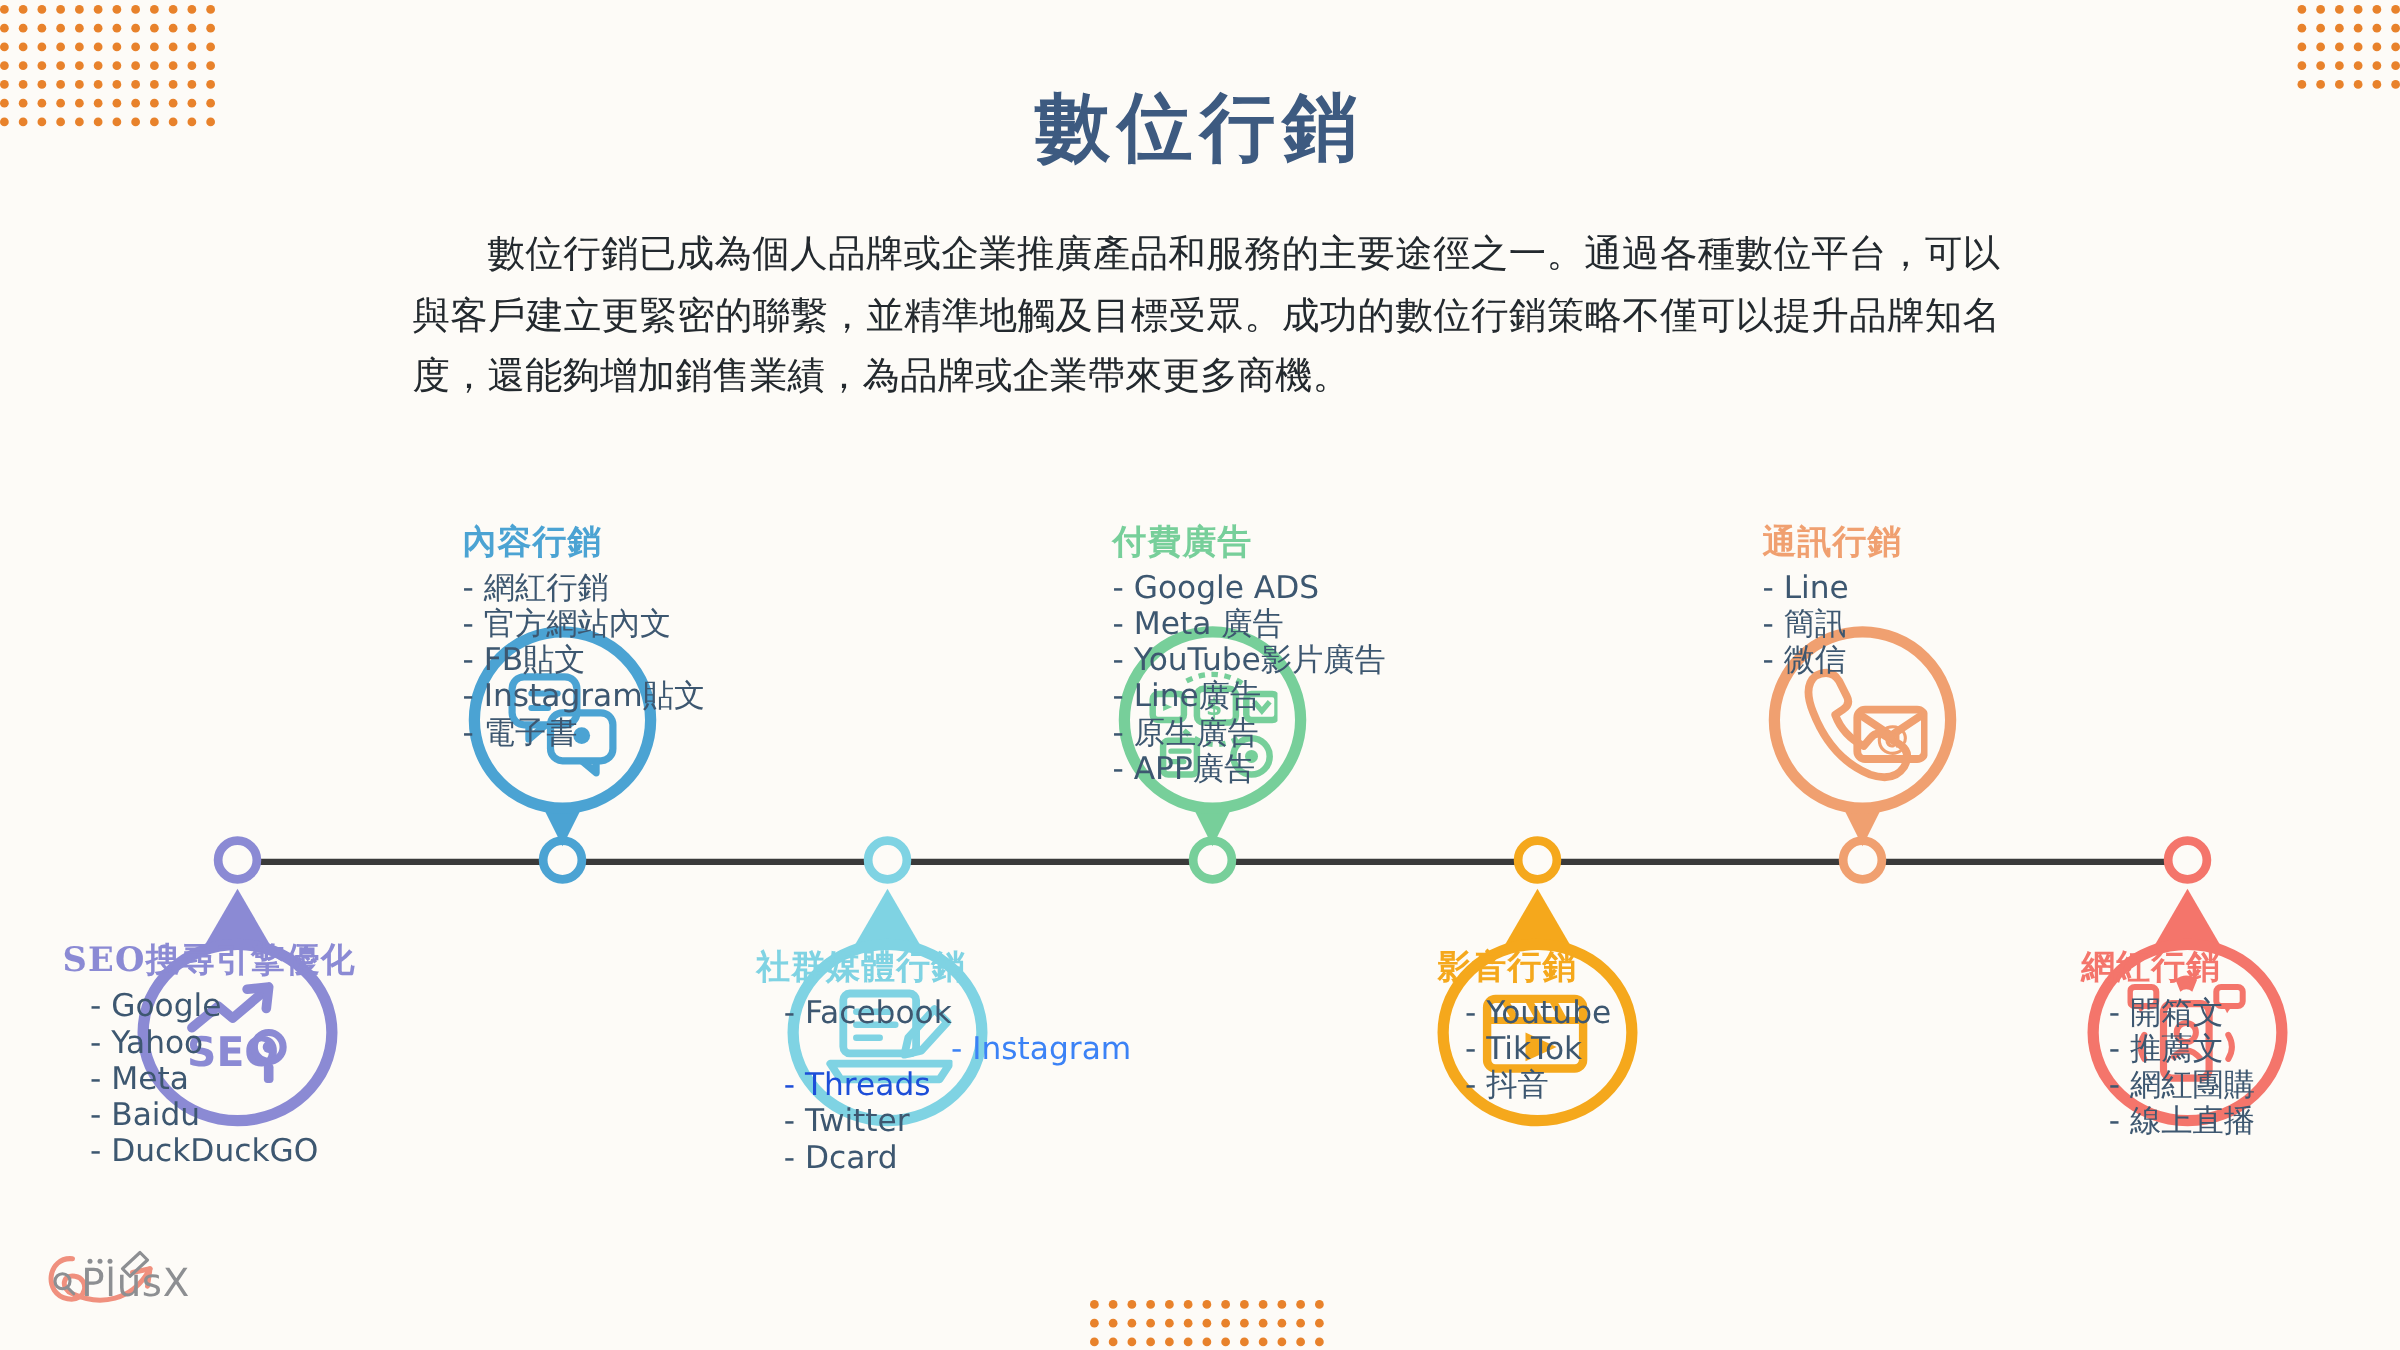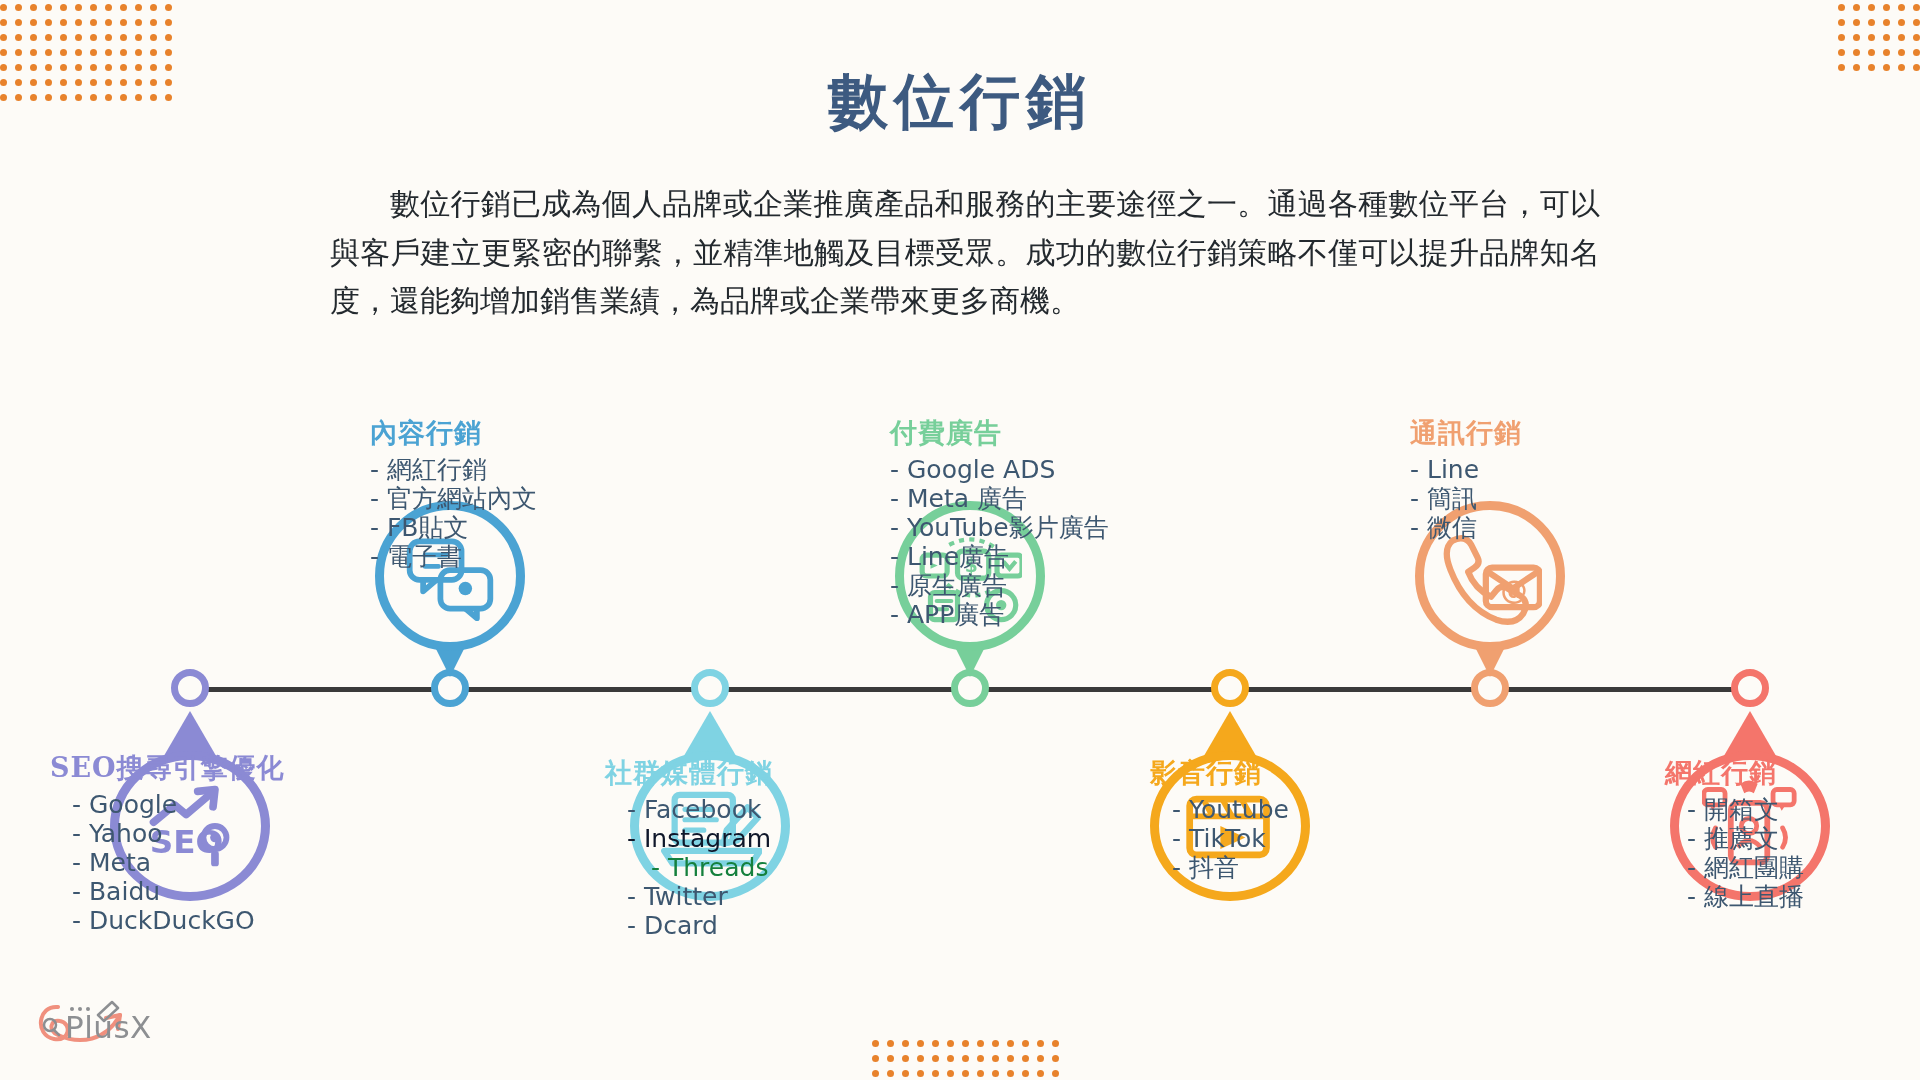--- a/index.html
+++ b/index.html
@@ -376,29 +376,30 @@
           <li style="color: rgb(61, 87, 112);">- Baidu</li>
           <li style="color: rgb(61, 87, 112);">- DuckDuckGO</li>
         </ul>
       </div>
       <div class="block" style="left: 370px; top: 415px;">
         <div class="heading" style="color: rgb(75, 163, 211);">內容行銷</div>
         <ul>
           <li style="color: rgb(61, 87, 112);">- 網紅行銷</li>
           <li style="color: rgb(61, 87, 112);">- 官方網站內文</li>
           <li style="color: rgb(61, 87, 112);">- FB貼文</li>
+          <li style="color: rgb(61, 87, 112);">- Instagram貼文</li>
           <li style="color: rgb(61, 87, 112);">- 電子書</li>
         </ul>
       </div>
       <div class="block indent" style="left: 605px; top: 755px;">
         <div class="heading" style="color: rgb(127, 211, 227);">社群媒體行銷</div>
         <ul>
           <li style="color: rgb(61, 87, 112);">- Facebook</li>
-          <li style="color: #0f172a;">- Instagram</li>
-          <li style="color: #15803d; margin-left: 24px;">- Threads</li>
+          <li style="color: #3b82f6; text-align: right;">- Instagram</li>
+          <li style="color: #1d4ed8;">- Threads</li>
           <li style="color: rgb(61, 87, 112);">- Twitter</li>
           <li style="color: rgb(61, 87, 112);">- Dcard</li>
         </ul>
       </div>
       <div class="block" style="left: 890px; top: 415px;">
         <div class="heading" style="color: rgb(119, 207, 154);">付費廣告</div>
         <ul>
           <li style="color: rgb(61, 87, 112);">- Google  ADS</li>
           <li style="color: rgb(61, 87, 112);">- Meta 廣告</li>
           <li style="color: rgb(61, 87, 112);">- YouTube影片廣告</li>

